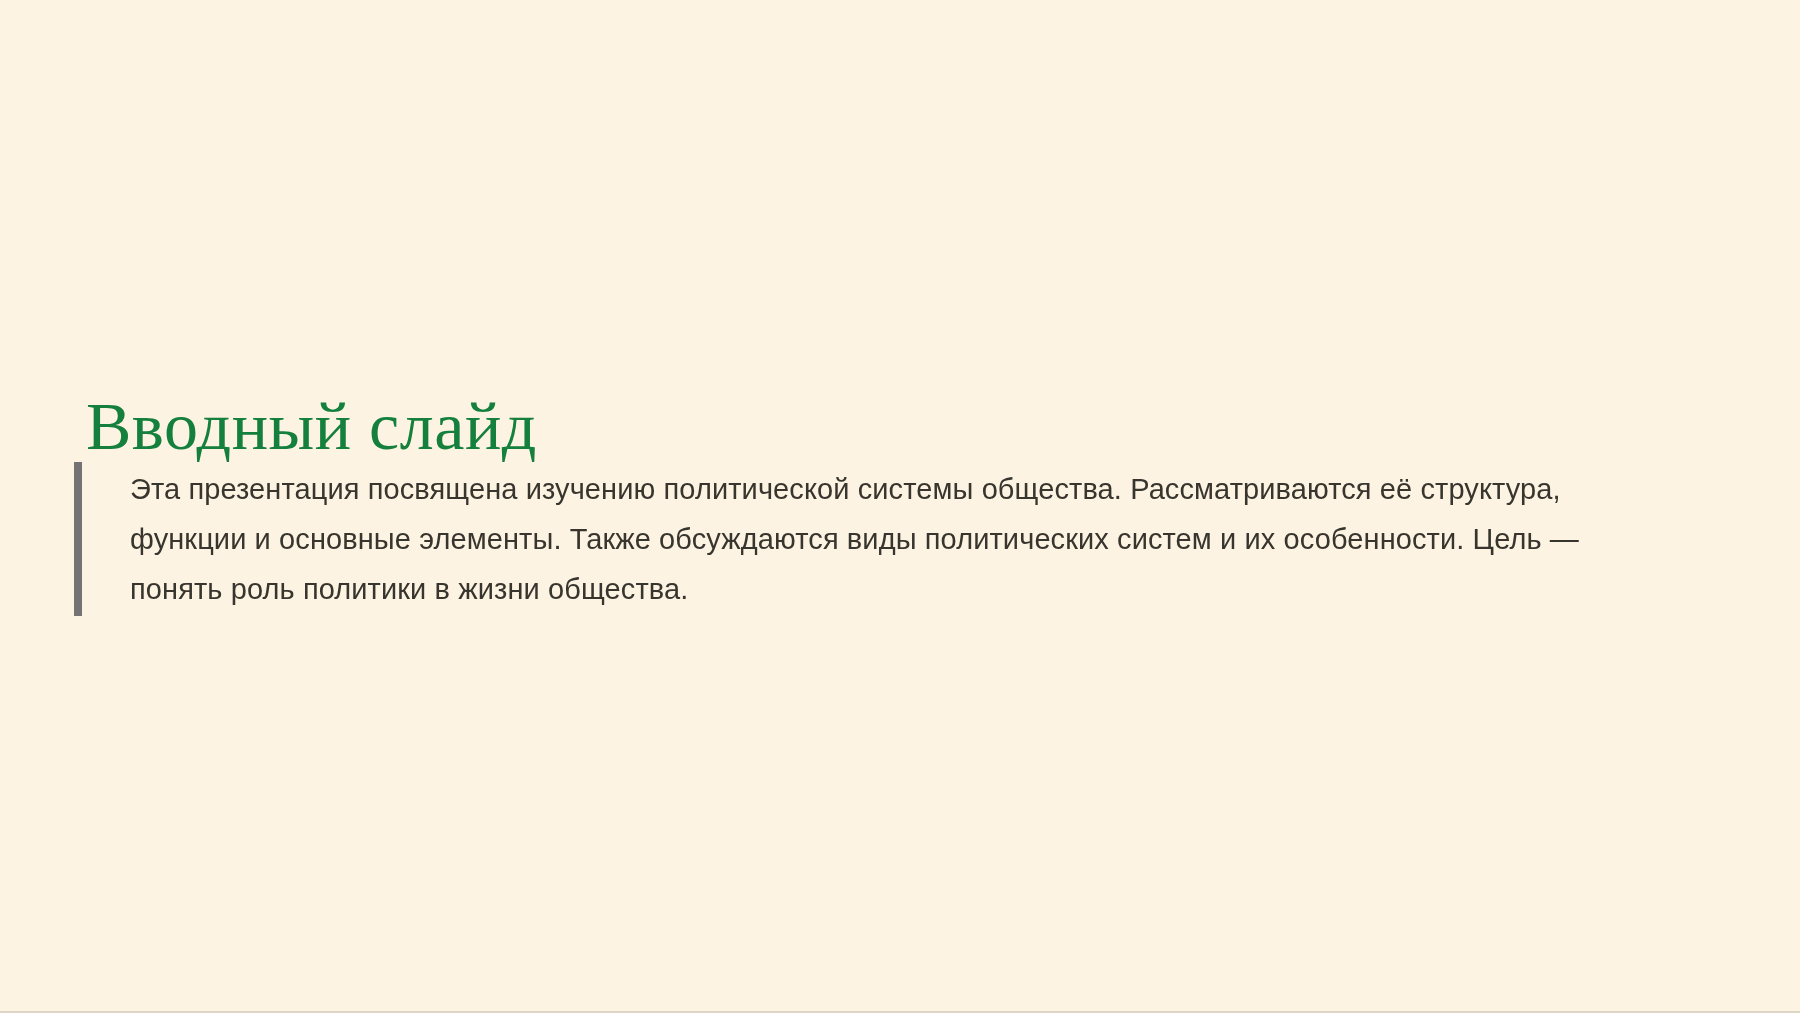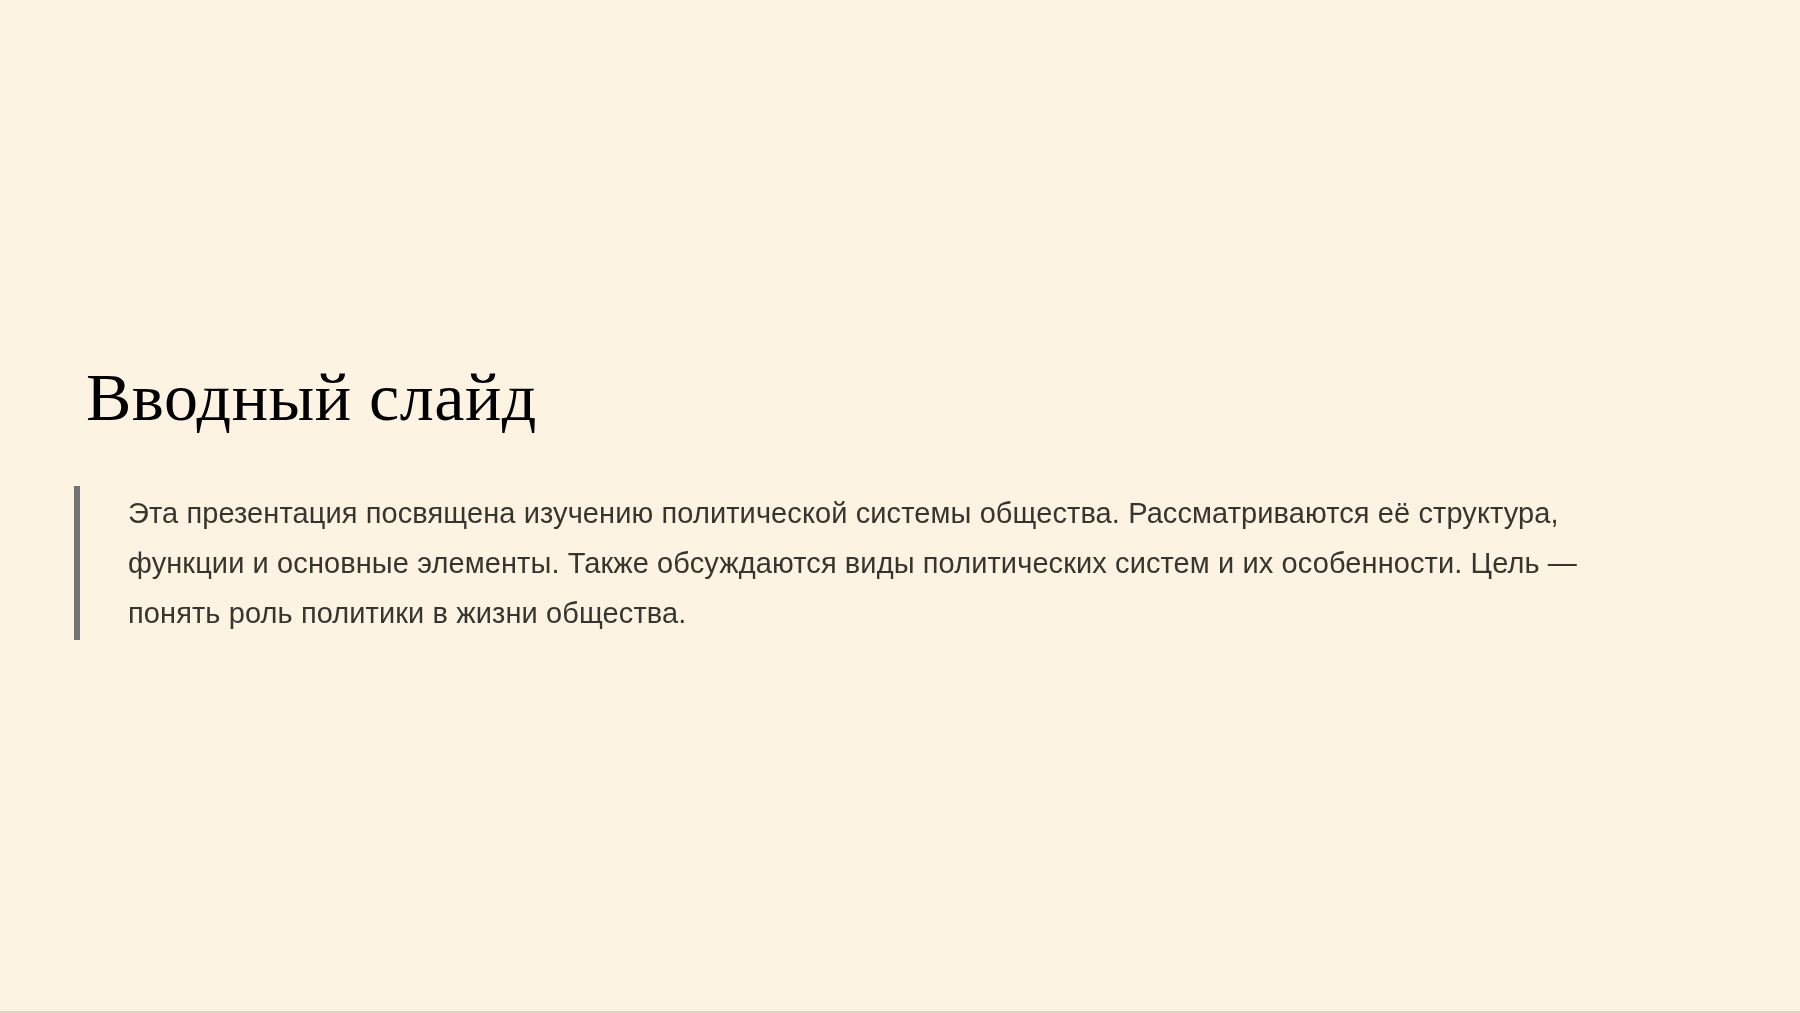--- a/index.html
+++ b/index.html
@@ -19,36 +19,36 @@
     position: relative;
     width: 1800px;
     height: 1013px;
     background: #fcf3e2;
     border-bottom: 2px solid #ddd6c6;
   }
 
   .slide-title {
     position: absolute;
     left: 86px;
-    top: 363px;
+    top: 392px;
     font-family: "Liberation Serif", "DejaVu Serif", serif;
     font-weight: 400;
     font-size: 68px;
     line-height: 1;
-    color: #000000;
+    color: #15803d;
     letter-spacing: 0.5px;
     white-space: nowrap;
   }
 
   .body-block {
     position: absolute;
     left: 74px;
-    top: 486px;
+    top: 462px;
     width: 1600px;
-    border-left: 6px solid #737373;
+    border-left: 8px solid #737373;
     padding: 2px 0 2px 48px;
   }
 
   .body-text {
     width: 1520px;
     font-size: 29px;
     line-height: 50px;
     color: #38352e;
     letter-spacing: 0.1px;
   }

